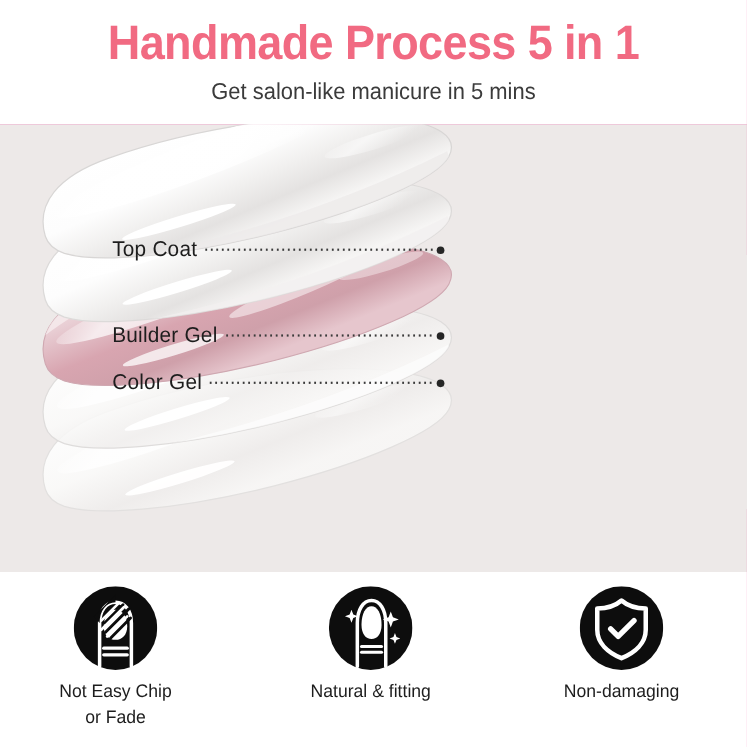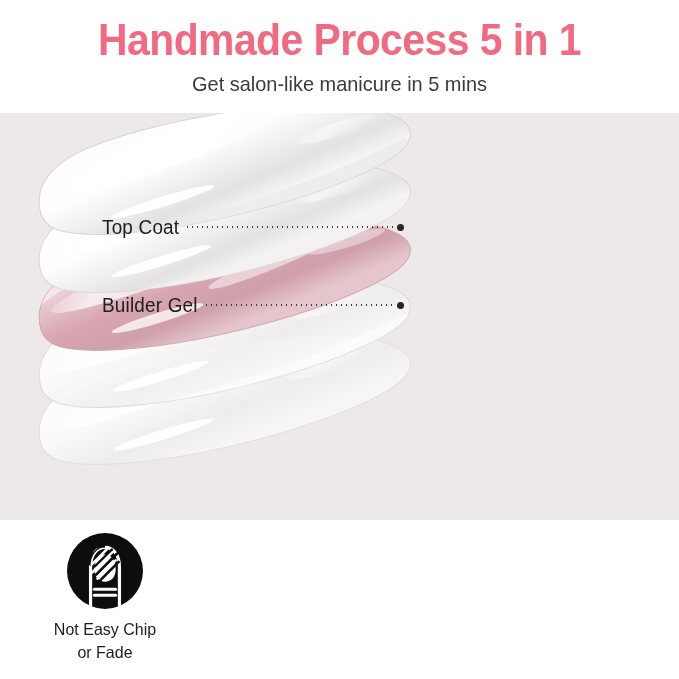--- a/index.html
+++ b/index.html
@@ -284,20 +284,25 @@
     <div class="label-row" style="top:101px">
       <span class="label-text">Top Coat</span>
       <span class="leader"></span>
       <span class="leader-dot"></span>
     </div>
     <div class="label-row" style="top:179px">
       <span class="label-text">Builder Gel</span>
       <span class="leader"></span>
       <span class="leader-dot"></span>
     </div>
+    <div class="label-row" style="top:222px">
+      <span class="label-text">Color Gel</span>
+      <span class="leader"></span>
+      <span class="leader-dot"></span>
+    </div>
   </div>
 
   <div class="footer">
 
     <div class="feature" style="left:-8px">
       <div class="feature-icon">
         <svg viewBox="0 0 100 100" xmlns="http://www.w3.org/2000/svg">
           <circle cx="50" cy="50" r="50" fill="#0d0d0d"></circle>
           <g fill="none" stroke="#ffffff" stroke-width="4.2" stroke-linejoin="round" stroke-linecap="round">
             <path d="M31,96 L31,44 C31,29 39,19 50,19 C61,19 69,29 69,44 L69,96"></path>
@@ -318,17 +323,47 @@
             <path d="M33,41 L53,21"></path>
             <path d="M33,52 L60,25"></path>
             <path d="M40,60 L64,36"></path>
           </g>
         </svg>
       </div>
       <div class="feature-label">Not Easy Chip
 or Fade</div>
     </div>
 
-
+    <div class="feature" style="left:224px">
+      <div class="feature-icon">
+        <svg viewBox="0 0 100 100" xmlns="http://www.w3.org/2000/svg">
+          <circle cx="50" cy="50" r="50" fill="#0d0d0d"></circle>
+          <g fill="none" stroke="#ffffff" stroke-width="4.2" stroke-linejoin="round" stroke-linecap="round">
+            <path d="M34,96 L34,44 C34,28 41,17 51,17 C61,17 68,28 68,44 L68,96"></path>
+          </g>
+          <path d="M39,46 C39,33 44,24 51,24 C58,24 63,33 63,46 C63,57 58,63 51,63 C44,63 39,57 39,46 Z" fill="#ffffff"></path>
+          <g stroke="#ffffff" stroke-width="3.6" stroke-linecap="round">
+            <line x1="39" y1="72" x2="63" y2="72"></line>
+            <line x1="39" y1="79" x2="63" y2="79"></line>
+          </g>
+
+          <path d="M27,28 L29.2,33.6 L34.8,35.8 L29.2,38 L27,43.6 L24.8,38 L19.2,35.8 L24.8,33.6 Z" fill="#ffffff"></path>
+          <path d="M74,30 L76.6,37 L83.6,39.6 L76.6,42.2 L74,49.2 L71.4,42.2 L64.4,39.6 L71.4,37 Z" fill="#ffffff"></path>
+          <path d="M79,56 L80.8,60.6 L85.4,62.4 L80.8,64.2 L79,68.8 L77.2,64.2 L72.6,62.4 L77.2,60.6 Z" fill="#ffffff"></path>
+        </svg>
+      </div>
+      <div class="feature-label">Natural &amp; fitting</div>
+    </div>
+
+    <div class="feature" style="left:452px">
+      <div class="feature-icon">
+        <svg viewBox="0 0 100 100" xmlns="http://www.w3.org/2000/svg">
+          <circle cx="50" cy="50" r="50" fill="#0d0d0d"></circle>
+          <path d="M50,17 C58,24 68,26.5 79,26.5 L79,52 C79,68 66,79.5 50,86 C34,79.5 21,68 21,52 L21,26.5 C32,26.5 42,24 50,17 Z" fill="none" stroke="#ffffff" stroke-width="5.4" stroke-linejoin="round"></path>
+          <path d="M37,51 L46,60 L65,41" fill="none" stroke="#ffffff" stroke-width="6.4" stroke-linecap="round" stroke-linejoin="round"></path>
+        </svg>
+      </div>
+      <div class="feature-label">Non-damaging</div>
+    </div>
 
   </div>
 
 </div>
 
 </body></html>

